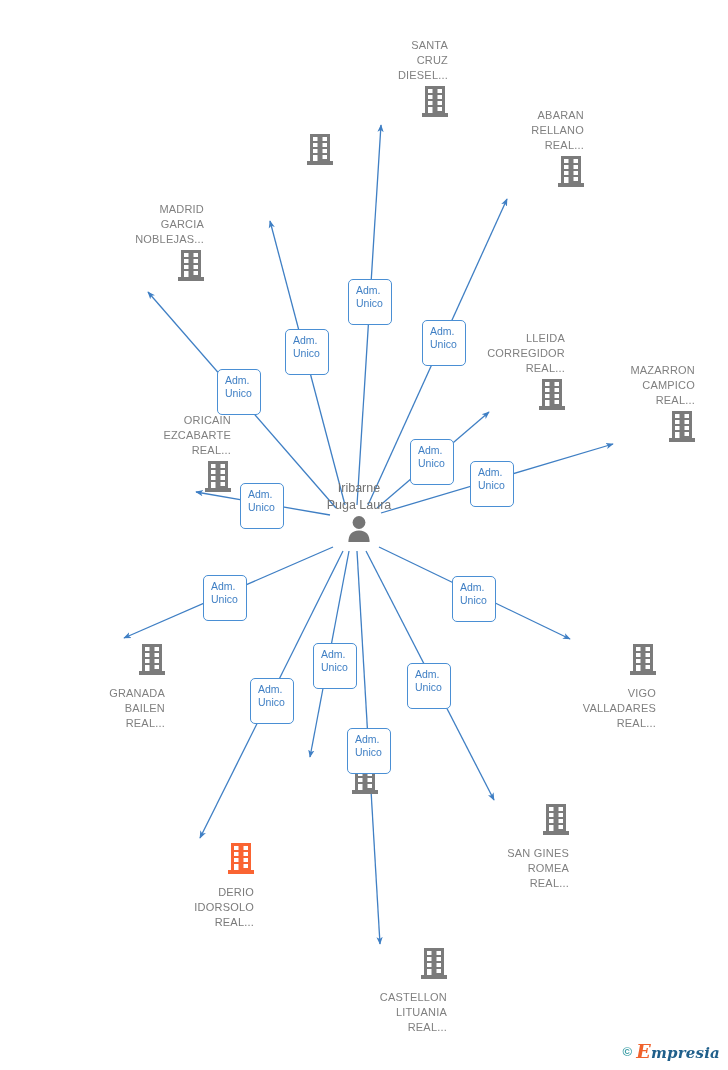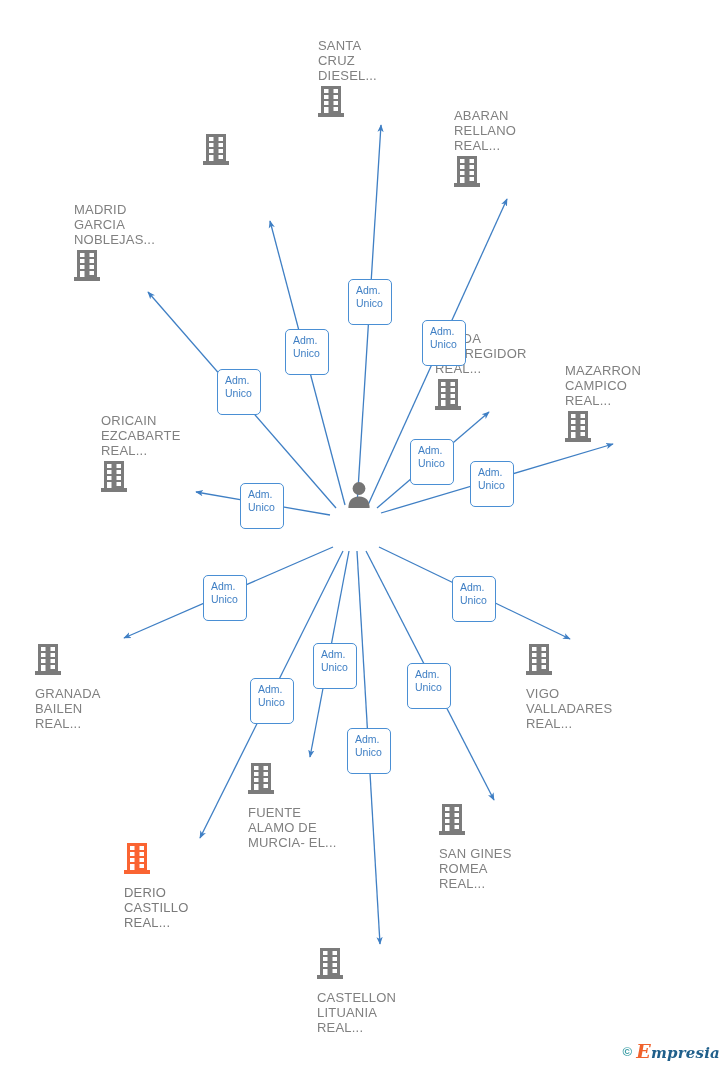--- a/index.html
+++ b/index.html
@@ -21,23 +21,23 @@
     position: absolute;
     left: 0;
     top: 0;
     width: 728px;
     height: 1070px;
   }
   .node {
     position: absolute;
     width: 130px;
     margin-left: -65px;
-    text-align: left;
+    text-align: right;
     color: #808080;
-    font-size: 13px;
+    font-size: 11px;
     line-height: 15px;
     letter-spacing: 0.2px;
   }
   .node .glyph {
     display: block;
     line-height: 1;
   }
   .node .glyph svg {
     display: inline-block;
     vertical-align: middle;
@@ -288,23 +288,20 @@
             <rect x="0" y="27" width="26" height="4" fill="#7b7b7b"></rect>
             <rect x="6" y="3" width="4.5" height="4" fill="#ffffff"></rect>
             <rect x="15.5" y="3" width="4.5" height="4" fill="#ffffff"></rect>
             <rect x="6" y="9" width="4.5" height="4" fill="#ffffff"></rect>
             <rect x="15.5" y="9" width="4.5" height="4" fill="#ffffff"></rect>
             <rect x="6" y="15" width="4.5" height="4" fill="#ffffff"></rect>
             <rect x="15.5" y="15" width="4.5" height="4" fill="#ffffff"></rect>
             <rect x="6" y="21" width="4.5" height="6" fill="#ffffff"></rect>
             <rect x="15.5" y="21" width="4.5" height="4" fill="#ffffff"></rect>
           </svg></span>
-        <span class="caption">FUENTE
-ALAMO DE
-MURCIA- EL...</span>
       </div>
       <div class="node label-below" style="left: 504px; top: 804px;">
         <span class="glyph"><svg width="26" height="31" viewBox="0 0 26 31" aria-hidden="true">
             <rect x="3" y="0" width="20" height="27" fill="#7b7b7b"></rect>
             <rect x="0" y="27" width="26" height="4" fill="#7b7b7b"></rect>
             <rect x="6" y="3" width="4.5" height="4" fill="#ffffff"></rect>
             <rect x="15.5" y="3" width="4.5" height="4" fill="#ffffff"></rect>
             <rect x="6" y="9" width="4.5" height="4" fill="#ffffff"></rect>
             <rect x="15.5" y="9" width="4.5" height="4" fill="#ffffff"></rect>
             <rect x="6" y="15" width="4.5" height="4" fill="#ffffff"></rect>
@@ -323,41 +320,43 @@
             <rect x="6" y="3" width="4.5" height="4" fill="#ffffff"></rect>
             <rect x="15.5" y="3" width="4.5" height="4" fill="#ffffff"></rect>
             <rect x="6" y="9" width="4.5" height="4" fill="#ffffff"></rect>
             <rect x="15.5" y="9" width="4.5" height="4" fill="#ffffff"></rect>
             <rect x="6" y="15" width="4.5" height="4" fill="#ffffff"></rect>
             <rect x="15.5" y="15" width="4.5" height="4" fill="#ffffff"></rect>
             <rect x="6" y="21" width="4.5" height="6" fill="#ffffff"></rect>
             <rect x="15.5" y="21" width="4.5" height="4" fill="#ffffff"></rect>
           </svg></span>
         <span class="caption">DERIO
-CASTILLO
+IDORSOLO
 REAL...</span>
       </div>
       <div class="node label-below" style="left: 382px; top: 948px;">
         <span class="glyph"><svg width="26" height="31" viewBox="0 0 26 31" aria-hidden="true">
             <rect x="3" y="0" width="20" height="27" fill="#7b7b7b"></rect>
             <rect x="0" y="27" width="26" height="4" fill="#7b7b7b"></rect>
             <rect x="6" y="3" width="4.5" height="4" fill="#ffffff"></rect>
             <rect x="15.5" y="3" width="4.5" height="4" fill="#ffffff"></rect>
             <rect x="6" y="9" width="4.5" height="4" fill="#ffffff"></rect>
             <rect x="15.5" y="9" width="4.5" height="4" fill="#ffffff"></rect>
             <rect x="6" y="15" width="4.5" height="4" fill="#ffffff"></rect>
             <rect x="15.5" y="15" width="4.5" height="4" fill="#ffffff"></rect>
             <rect x="6" y="21" width="4.5" height="6" fill="#ffffff"></rect>
             <rect x="15.5" y="21" width="4.5" height="4" fill="#ffffff"></rect>
           </svg></span>
         <span class="caption">CASTELLON
 LITUANIA
 REAL...</span>
       </div>
       <div class="center-node" style="left: 359px; top: 480px;">
+        <span class="caption">Iribarne
+Puga Laura</span>
         <span class="glyph"><svg width="26" height="27" viewBox="0 0 26 27" aria-hidden="true">
             <circle cx="13" cy="7.5" r="6.4" fill="#757575"></circle>
             <path d="M13 15.5 C 5.2 15.5 2.4 20.5 2.4 27 L 23.6 27 C 23.6 20.5 20.8 15.5 13 15.5 z" fill="#757575"></path>
           </svg></span>
       </div>
     </div>
 
   <div id="label-layer">
       <div class="edge-label" style="left: 370px; top: 296px;">Adm.
 Unico</div>

